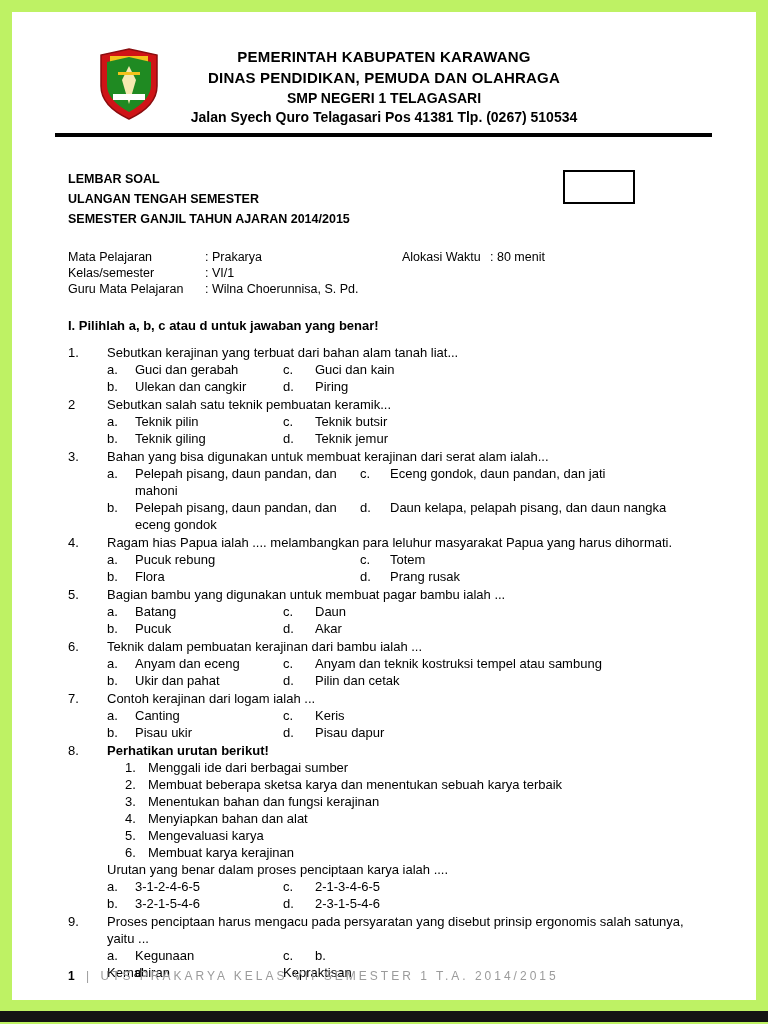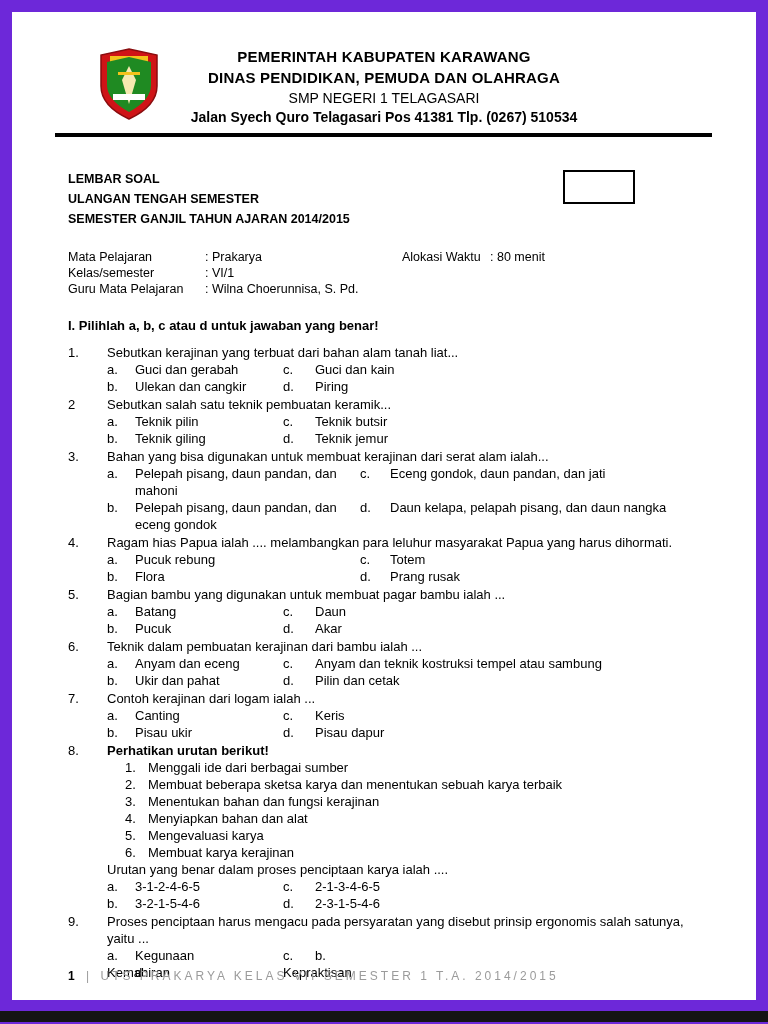--- a/index.html
+++ b/index.html
@@ -1,27 +1,27 @@
 <!DOCTYPE html>
 <html><head>
 <meta charset="utf-8">
 <style>
   * { margin:0; padding:0; box-sizing:border-box; }
   html,body { background:#eee; }
   body { font-family:"Liberation Sans", sans-serif; }
-  .canvas { position:relative; width:768px; height:1024px; margin:0 auto; background:#6d28d9; overflow:hidden; }
+  .canvas { position:relative; width:768px; height:1024px; margin:0 auto; background:#bef264; overflow:hidden; }
   .page { position:absolute; left:12px; top:12px; width:744px; height:988px; background:#ffffff;
           padding:34px 56px 0 56px; color:#000; }
   .scan-bar { position:absolute; left:0; right:0; bottom:2px; height:11px; background:#141414; }
 
   
   .letterhead { position:relative; text-align:center; }
   .logo { position:absolute; left:30px; top:2px; width:62px; height:72px; }
   .lh1 { font-size:15px; font-weight:bold; line-height:21px; letter-spacing:.2px; }
-  .lh2 { font-size:14px; font-weight:normal; line-height:20px; }
+  .lh2 { font-size:14px; font-weight:bold; line-height:20px; }
   .lh3 { font-size:14px; font-weight:600; line-height:19px; }
   .rule { border-top:4px solid #000; margin:6px -12px 0 -13px; }
 
   
   .title-block { position:relative; text-align:left; margin-top:32px; font-size:12.5px; font-weight:bold; line-height:20px; }
   .score-box { position:absolute; right:65px; top:1px; width:72px; height:34px; border:2px solid #000; background:#fff; }
 
   
   .meta { display:flex; margin-top:20px; font-size:12.5px; line-height:16px; }
   .meta-left { width:334px; }

